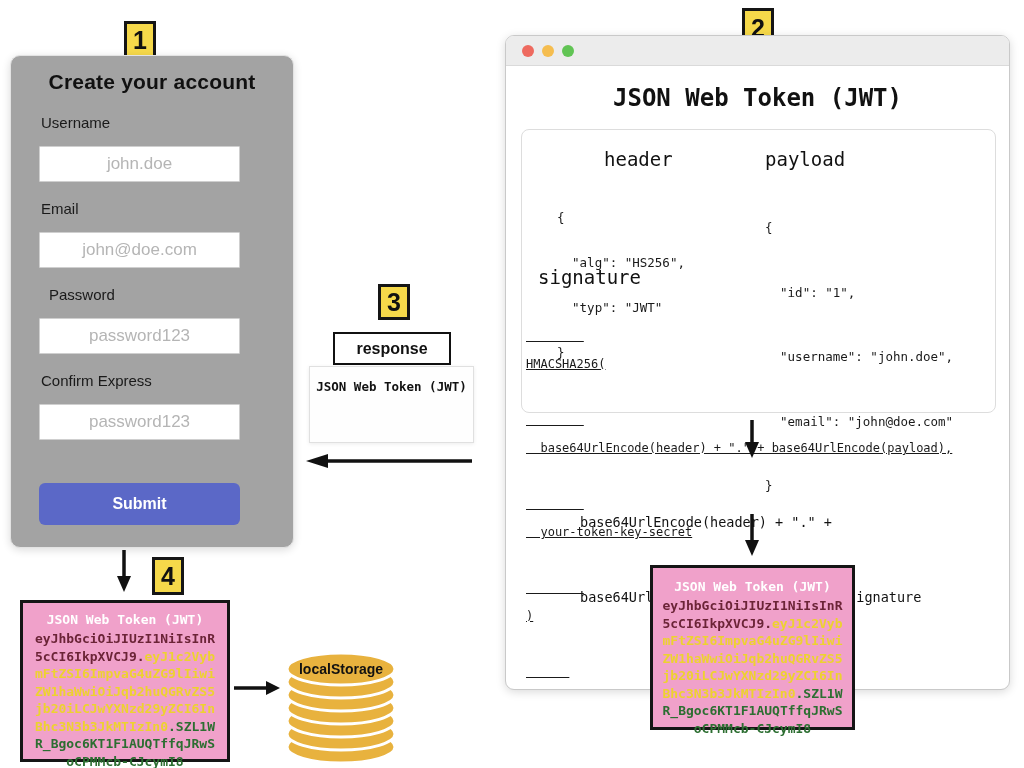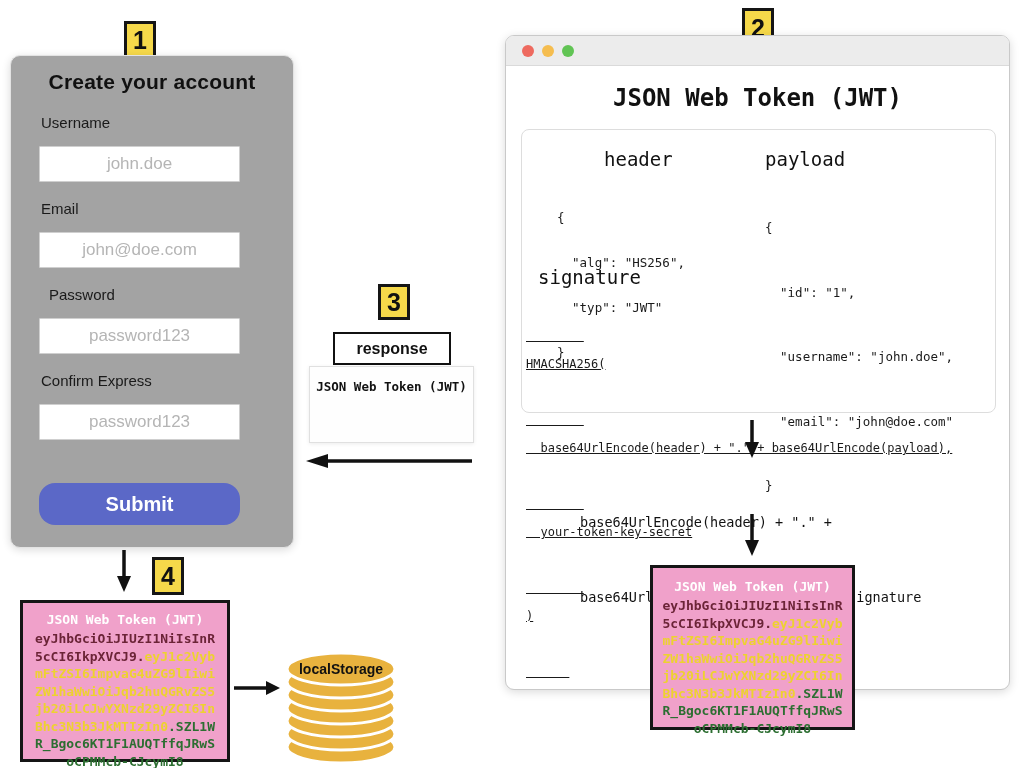--- a/index.html
+++ b/index.html
@@ -28,22 +28,22 @@
   .field-label { position:absolute; left:30px; font-size:15px; color:#1a1a1a; }
   .field-input {
     position:absolute; left:28px; width:201px; height:36px;
     border:1px solid #cfcfcf; border-radius:1px; background:#fff;
     text-align:center; font-size:17px; color:#333; outline:none;
     font-family:"Liberation Sans", sans-serif;
   }
   .field-input::placeholder { color:#b5b5b5; }
   .submit-btn {
     position:absolute; left:28px; top:427px; width:201px; height:42px;
-    background:#5b68c7; border:none; border-radius:16px; color:#fff;
-    font-weight:bold; font-size:20px; cursor:pointer;
+    background:#5b68c7; border:none; border-radius:6px; color:#fff;
+    font-weight:bold; font-size:16px; cursor:pointer;
     font-family:"Liberation Sans", sans-serif;
   }
 
   
   .window {
     position:absolute; left:505px; top:35px; width:505px; height:655px;
     background:#fff; border:1px solid #c9c9c9; border-radius:9px;
     box-shadow:0 2px 10px rgba(0,0,0,0.15);
   }
   .titlebar {

